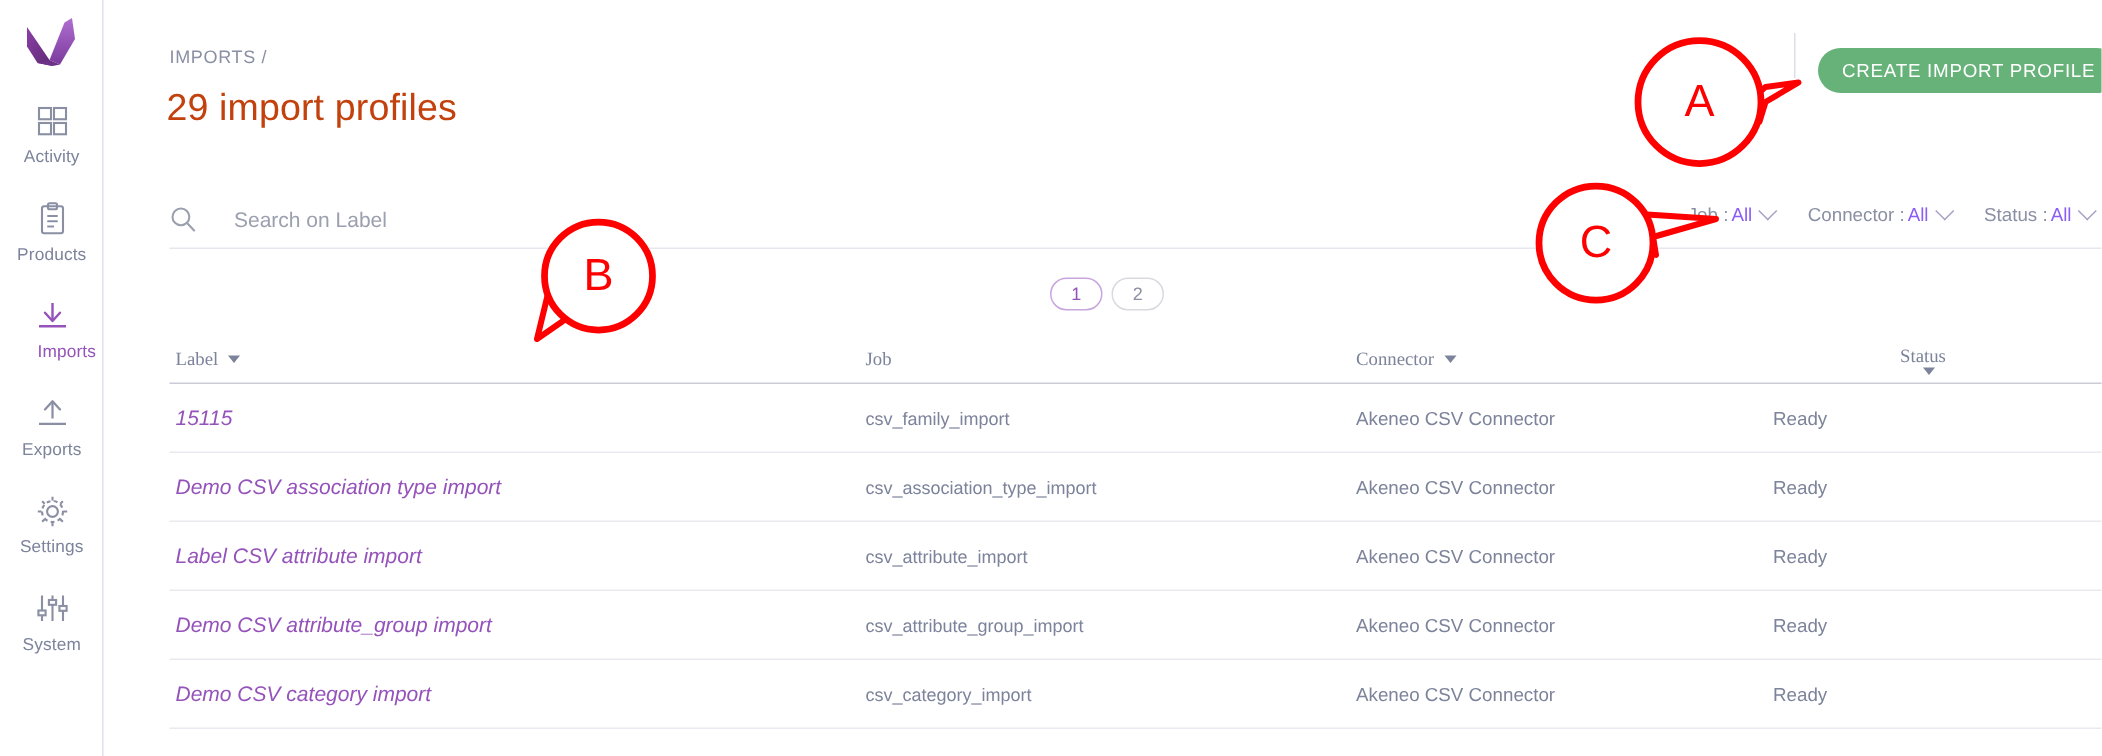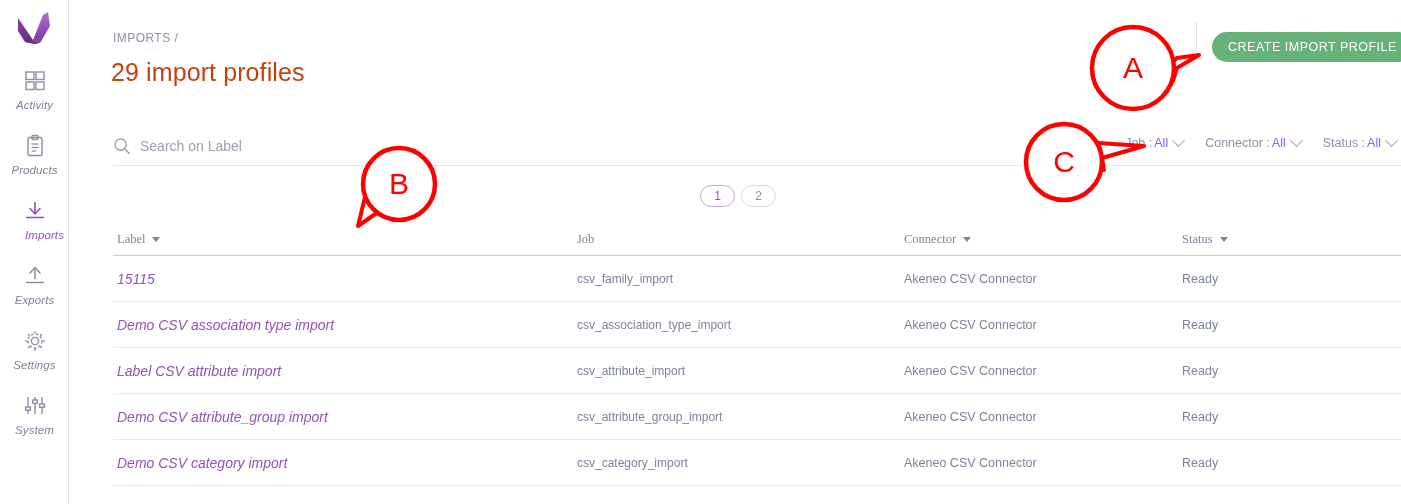--- a/index.html
+++ b/index.html
@@ -39,21 +39,20 @@
   .nav-item {
     width: 69px;
     height: 65px;
     display: flex;
     flex-direction: column;
     align-items: center;
     justify-content: flex-start;
     cursor: pointer;
     padding-top: 6px;
     text-decoration: none;
-    font-style: italic;
   }
   .nav-icon {
     width: 26px; height: 26px;
     display: flex; align-items: center; justify-content: center;
     margin-bottom: 5px;
   }
   .nav-label {
     font-size: 11.5px;
     color: #7c839a;
     letter-spacing: .1px;
@@ -105,21 +104,21 @@
     cursor: pointer;
     display: flex; align-items: center; justify-content: center;
     white-space: nowrap;
   }
 
   
   .search-row {
     position: absolute;
     left: 41px; top: 130px;
     width: 1250px; height: 32px;
-    display: flex; align-items: center;
+    display: flex; align-items: center; gap: 16px;
   }
   .search-icon { width: 18px; height: 18px; margin-right: 9px; flex: none; }
   .search-input {
     border: none; outline: none; background: transparent;
     font-size: 14px;
     color: #4a4f60;
     font-family: "Liberation Sans", sans-serif;
     width: 460px;
     padding: 0;
   }
@@ -192,21 +191,21 @@
     border-bottom: 1px solid #e9eaef;
   }
   .t-head {
     height: 32px;
     border-bottom: 1.5px solid #c9ccd6;
     font-family: Liberation Serif, serif;
   }
   .c-label { width: 464px; padding-left: 4px; }
   .c-job { width: 327px; }
   .c-conn { width: 278px; }
-  .c-status { width: 200px; }
+  .c-status { width: 200px; flex-direction: column; }
 
   .th {
     font-size: 12.5px;
     color: #7c839a;
     display: flex; align-items: center;
     cursor: pointer;
   }
   .th.static { cursor: default; }
   .sort-arrow {
     display: inline-block;

